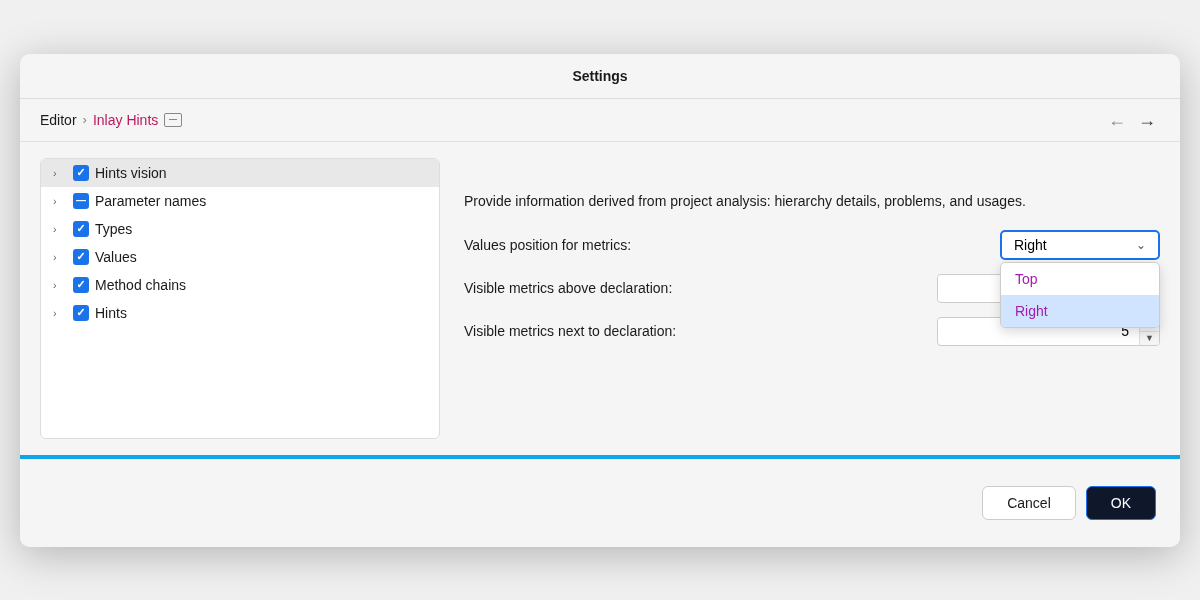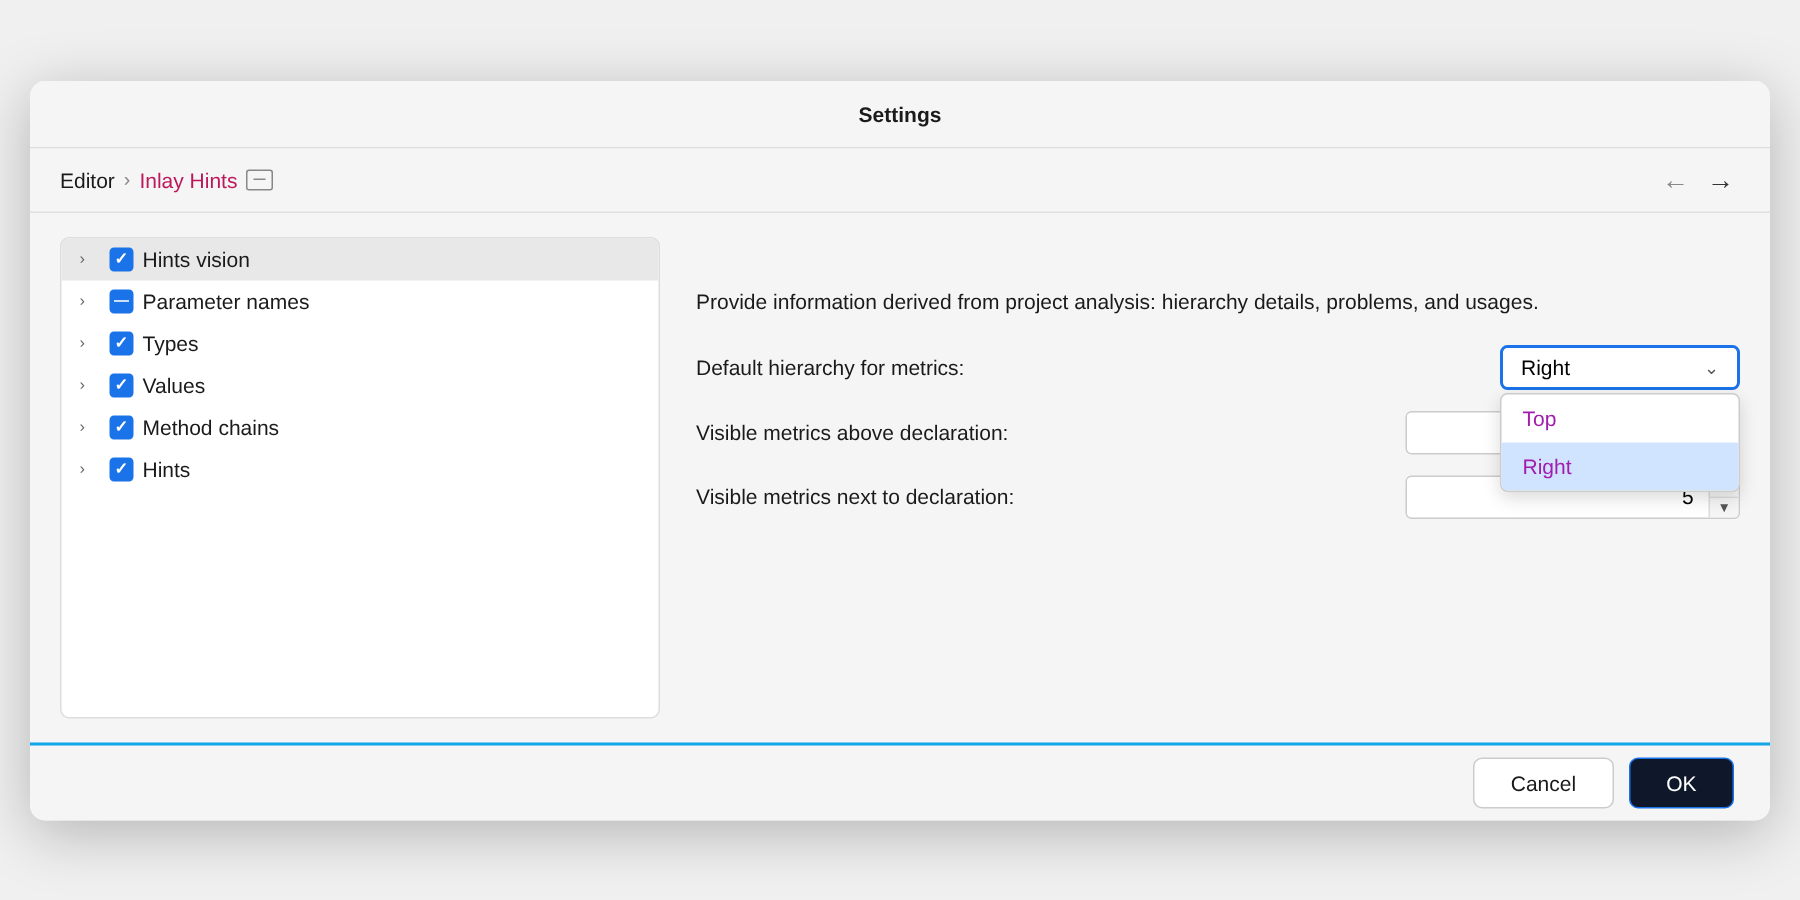--- a/index.html
+++ b/index.html
@@ -250,23 +250,23 @@
       color: #555;
     }
     .spinner-btn + .spinner-btn {
       border-top: 1px solid #ddd;
     }
     .dialog-footer {
       display: flex;
       justify-content: flex-end;
       align-items: center;
       gap: 10px;
-      padding: 8px 24px;
-      background: #f5f5f5;
-      border-top: 2px solid #0ea5e9;
+      padding: 27px 24px;
+      background: #f5f5f5;
+      border-top: 4px solid #0ea5e9;
     }
     .btn {
       padding: 8px 24px;
       border-radius: 6px;
       font-size: 14px;
       cursor: pointer;
       border: 1px solid #ccc;
     }
     .btn-cancel {
       background: white;
@@ -340,21 +340,21 @@
           <span>Hints</span>
         </div>
       </div>
 
     <div class="content-panel">
       <p class="description">Provide information derived from project analysis: hierarchy details, problems, and usages.</p>
 
       <div class="settings-rows">
 
         <div class="setting-row">
-          <span class="setting-label">Default hierarchy for metrics:</span>
+          <span class="setting-label">Values position for metrics:</span>
           <div class="dropdown-container">
             <button class="dropdown-btn">
               <span>Right</span>
               <span class="dropdown-chevron">⌄</span>
             </button>
             <div class="dropdown-menu">
 
             <div class="dropdown-option">Top</div>
                 <div class="dropdown-option highlighted">Right</div>
               </div>

